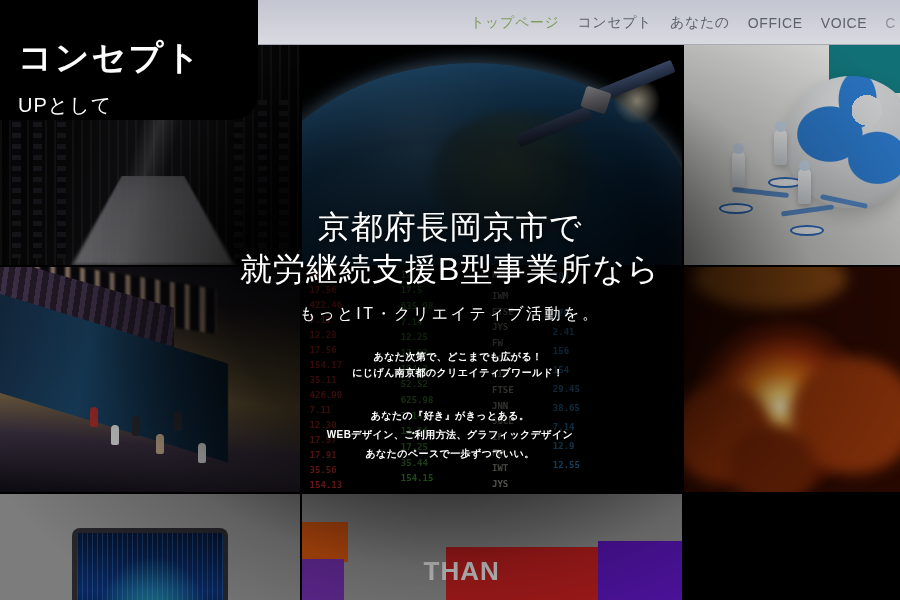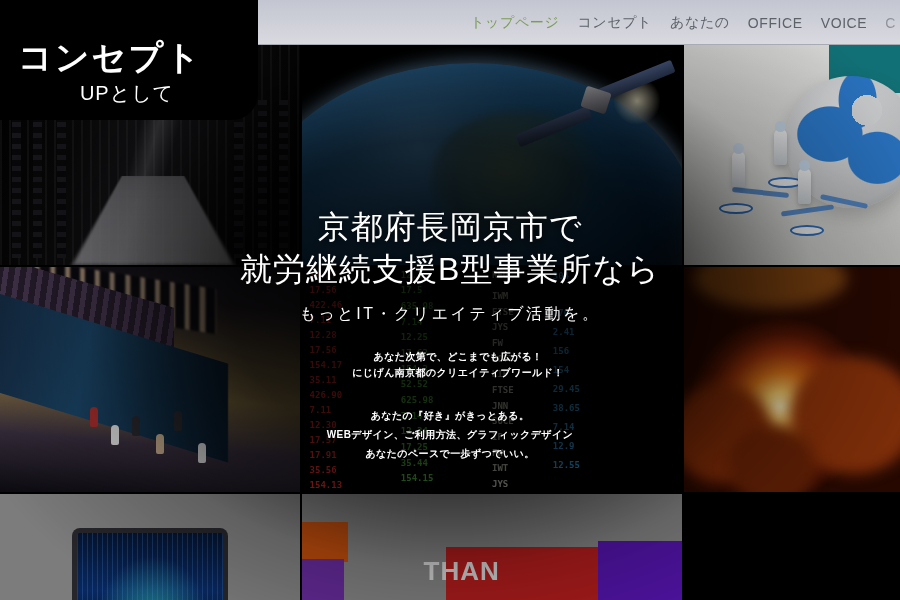--- a/index.html
+++ b/index.html
@@ -123,21 +123,21 @@
 
   
   .logo{ position:absolute; left:0; top:0; width:258px; height:50px; z-index:40;
       background:#000; }
   .logo2{ position:absolute; left:0; top:50px; width:258px; height:70px; z-index:40;
       background:#000; border-bottom-right-radius:26px; }
   .logo-wrap{ position:absolute; left:0; top:0; width:258px; height:120px; z-index:41;
       padding:40px 0 0 18px; }
   .logo-main{ color:#fff; font-size:34px; font-weight:700; letter-spacing:2px; line-height:1; }
   .logo-sub{ color:#fff; font-size:20px; font-weight:400; letter-spacing:1px;
-      text-align:center; padding-right:22px; margin-top:6px; }
+      text-align:left; padding-right:22px; margin-top:18px; }
 
   
   .copy{ position:absolute; left:0; right:0; top:0; bottom:0; z-index:25;
       display:flex; flex-direction:column; align-items:center; justify-content:flex-start;
       padding-top:206px; text-align:center; }
   .h1{ color:#fff; font-size:32px; font-weight:400; line-height:1.32; letter-spacing:1px;
       text-shadow:0 2px 10px rgba(0,0,0,.95); }
   .h2{ color:#fff; font-size:16px; font-weight:400; letter-spacing:2.5px; margin-top:14px;
       text-shadow:0 2px 10px rgba(0,0,0,.95); }
   .blockA{ margin-top:24px; color:#fff; font-size:10px; font-weight:700; line-height:1.55;

